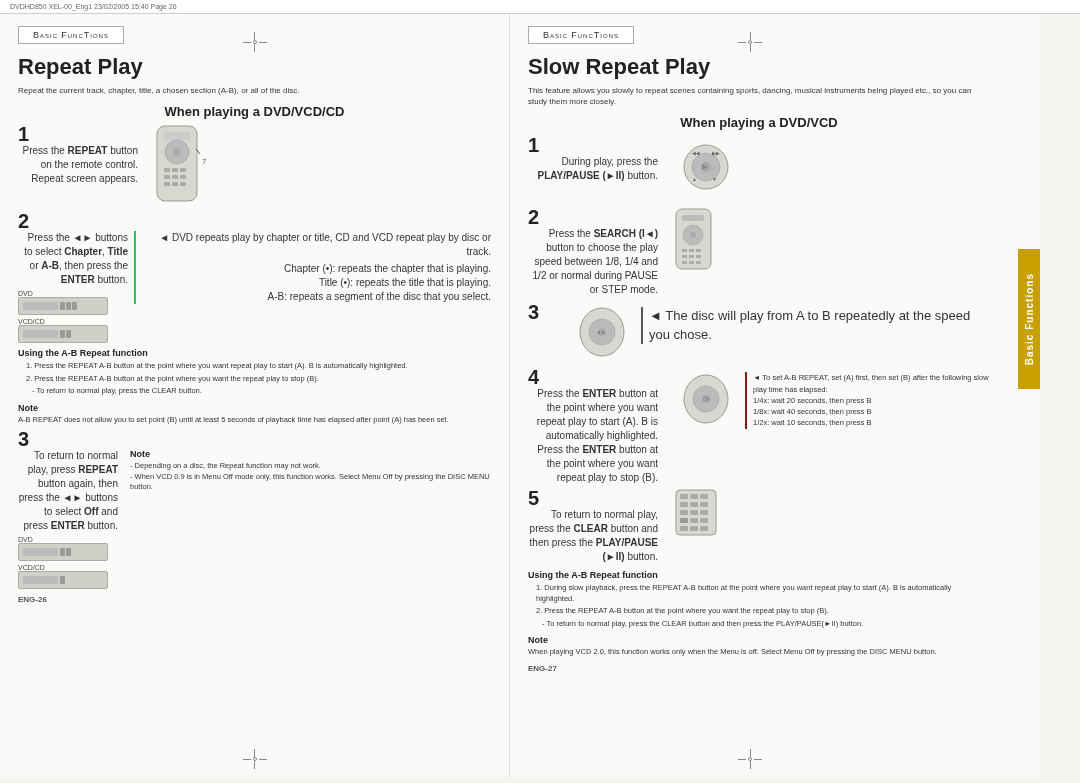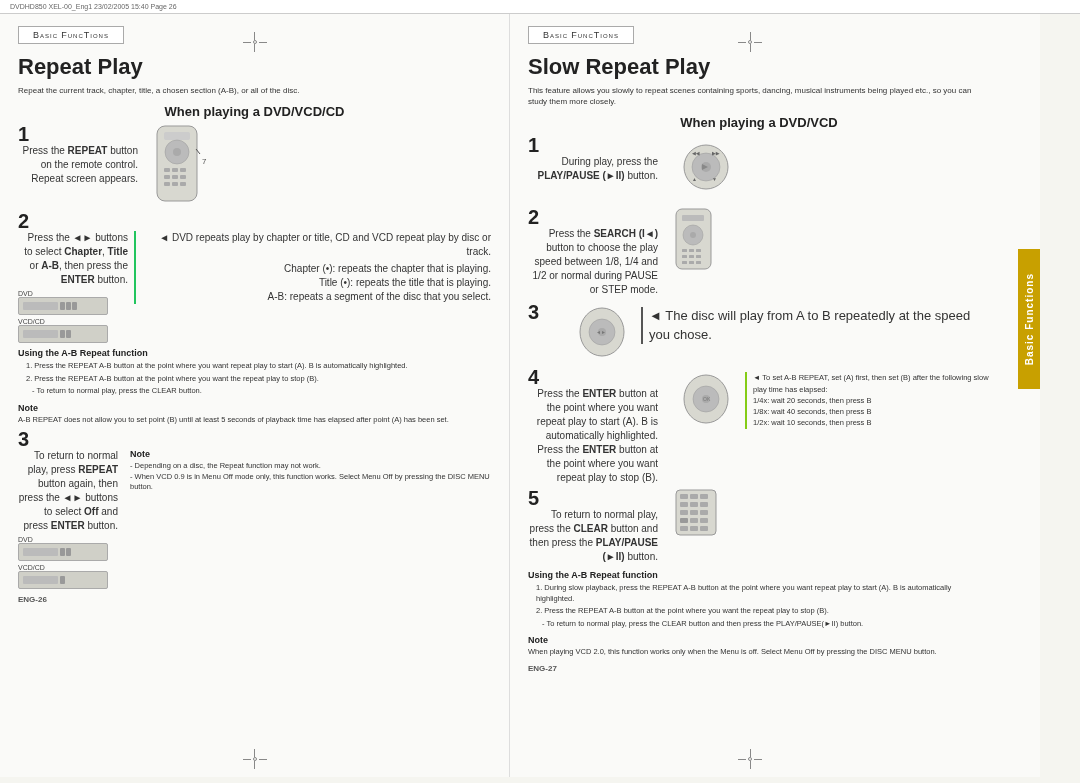--- a/index.html
+++ b/index.html
@@ -401,21 +401,21 @@
         <div class="step-text">Press the <b>ENTER</b> button at the point where you want repeat play to start (A). B is automatically highlighted. Press the <b>ENTER</b> button at the point where you want repeat play to stop (B).</div>
       </div>
       <div style="margin-left:10px;">
         <svg width="65" height="65" viewBox="0 0 65 65">
           <ellipse cx="32" cy="32" rx="22" ry="24" fill="#d8d8d0" stroke="#999" stroke-width="1"></ellipse>
           <circle cx="32" cy="32" r="13" fill="#bbb" stroke="#999" stroke-width="0.5"></circle>
           <circle cx="32" cy="32" r="4" fill="#aaa"></circle>
           <text x="29" y="34" font-size="5" fill="#777">OK</text>
         </svg>
       </div>
-      <div style="border-left:2px solid #84cc16;padding-left:6px;font-size:7.5px;color:#333;line-height:1.5;margin-top:5px;">
+      <div style="border-left:2px solid #7f1d1d;padding-left:6px;font-size:7.5px;color:#333;line-height:1.5;margin-top:5px;">
         ◄ To set A-B REPEAT, set (A) first, then set (B) after the following slow play time has elapsed:<br>
         1/4x: wait 20 seconds, then press B<br>
         1/8x: wait 40 seconds, then press B<br>
         1/2x: wait 10 seconds, then press B
       </div>
     </div>
 
     
     <div class="step-row" style="margin-bottom:6px;">
       <div style="flex:0 0 auto;max-width:130px;">

